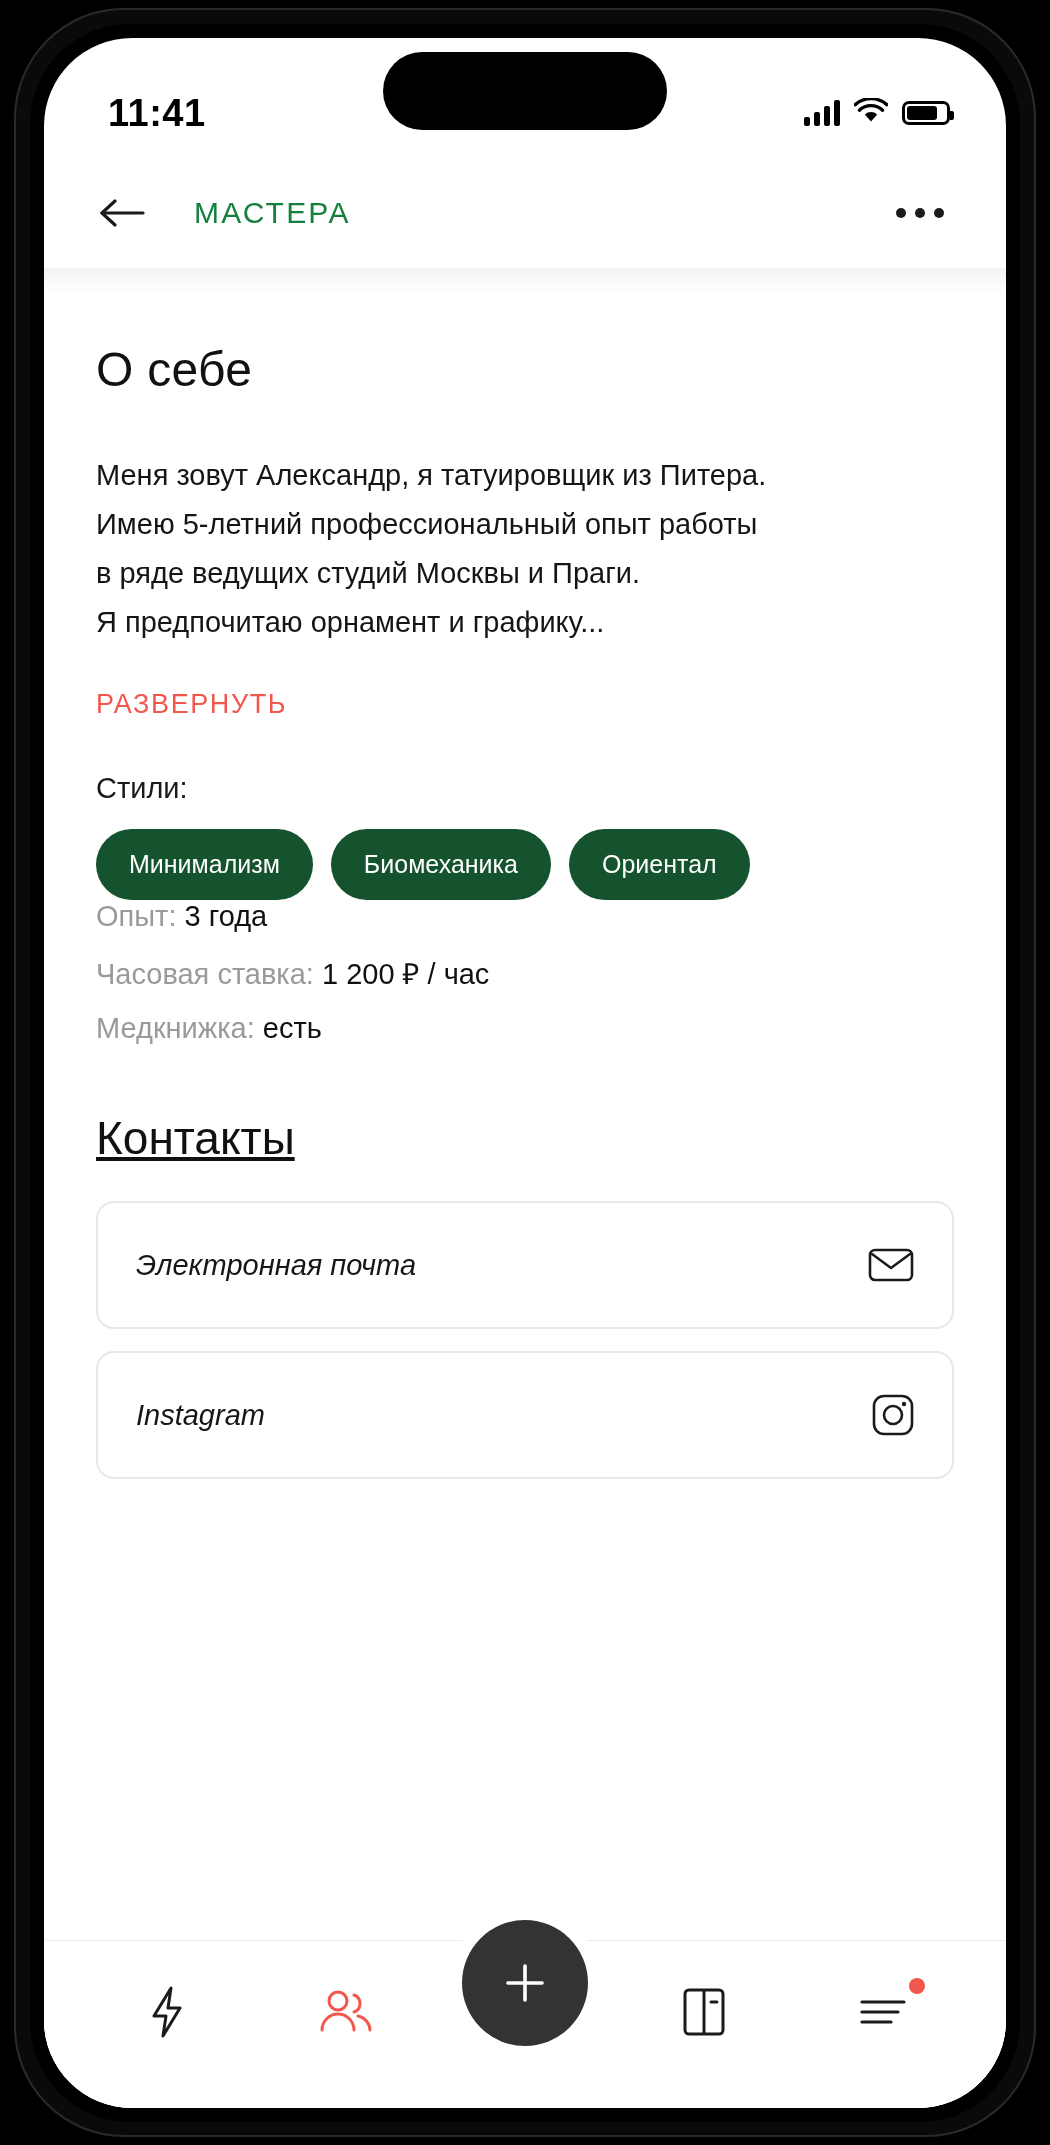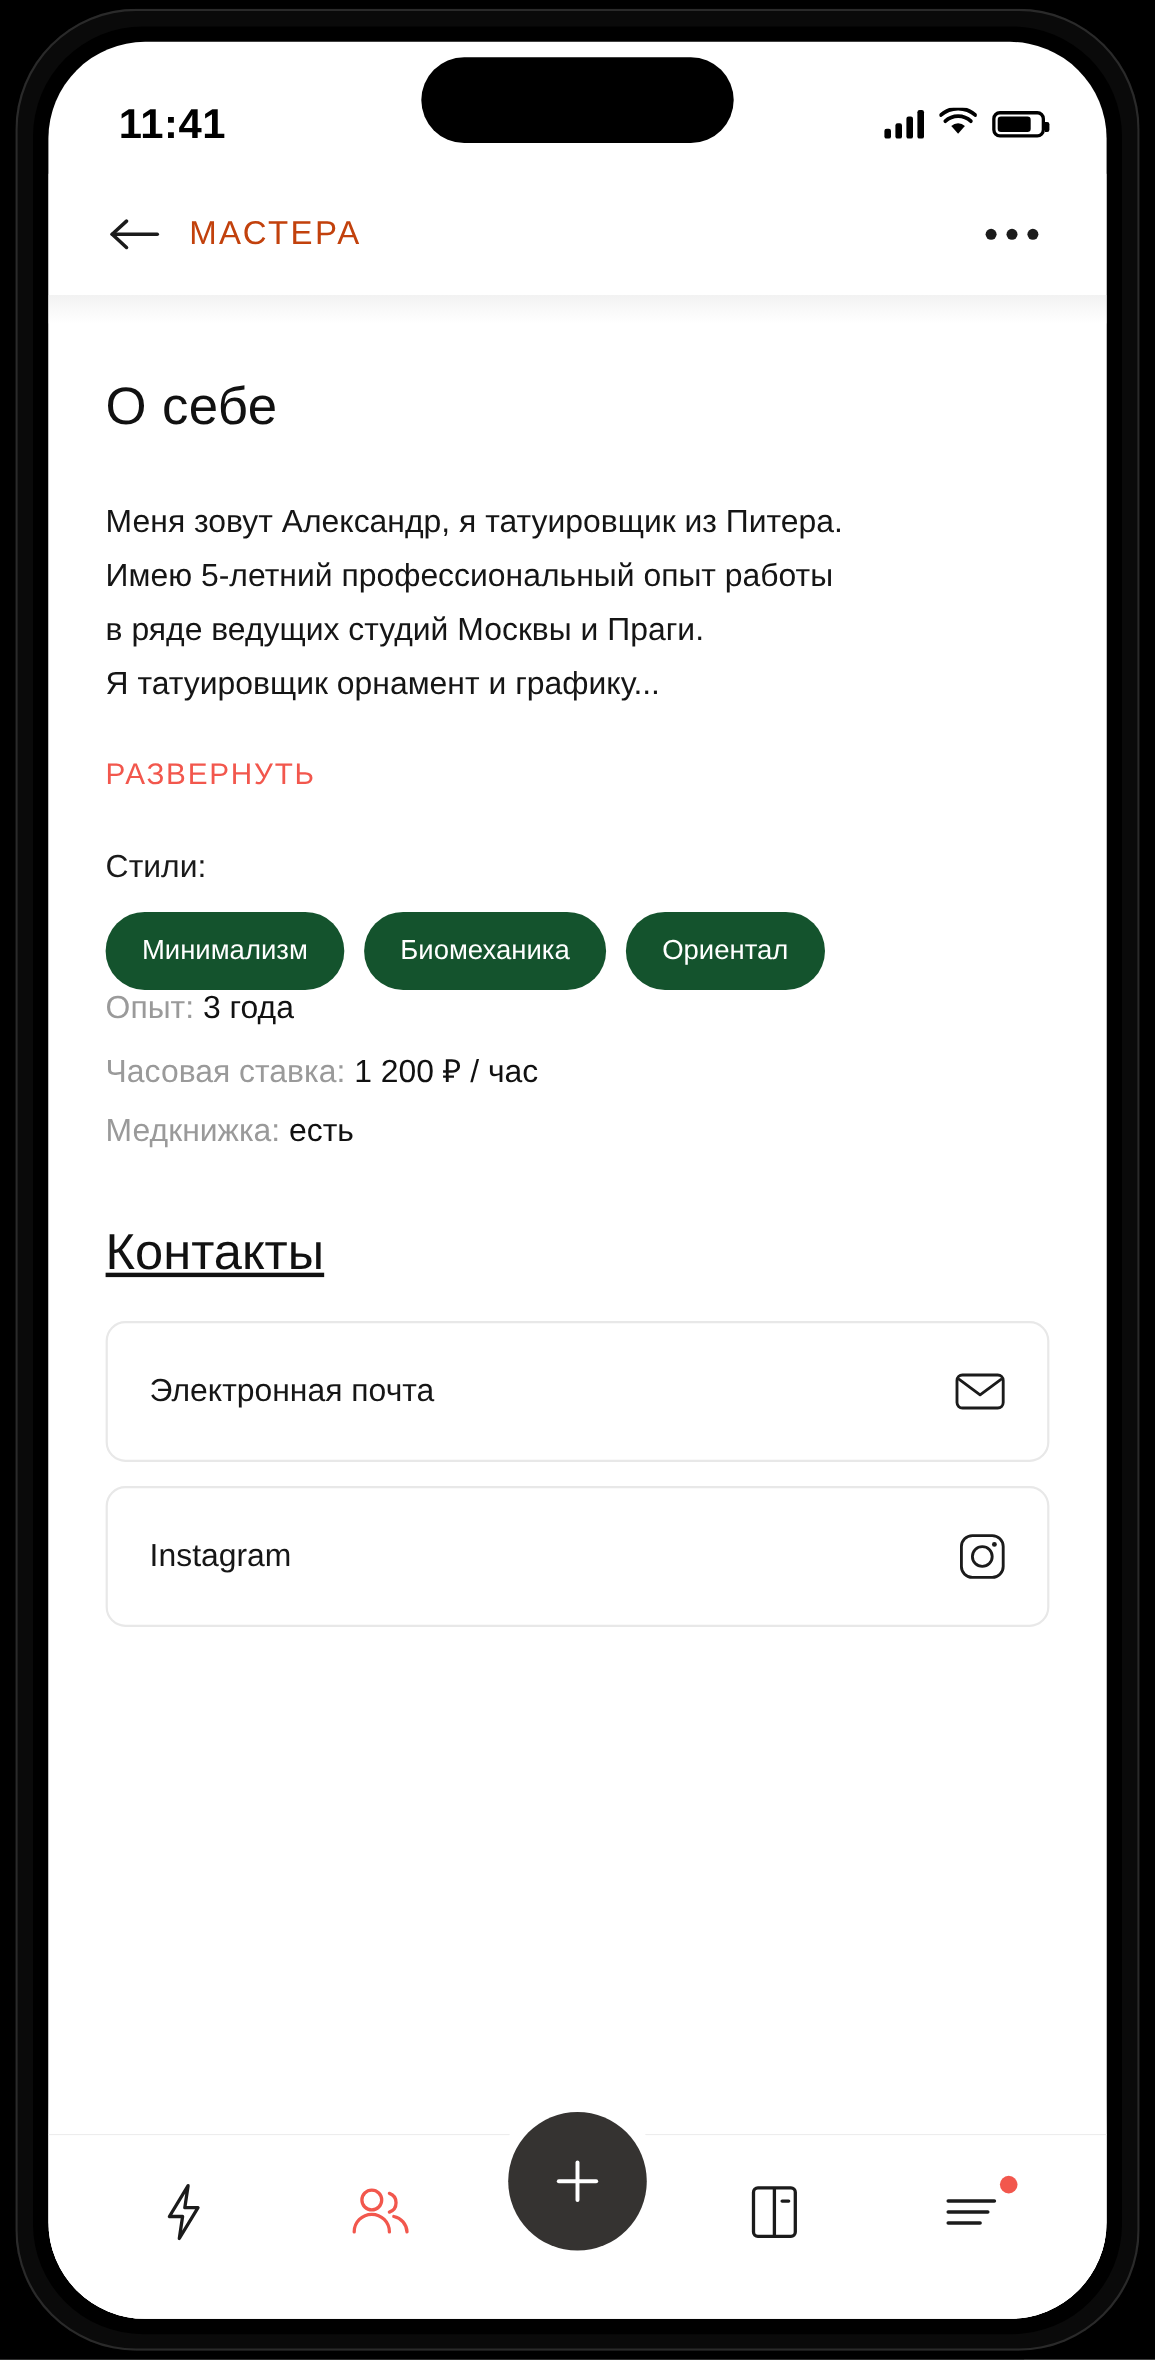--- a/index.html
+++ b/index.html
@@ -110,24 +110,24 @@
     align-items: center;
     padding: 0 52px;
     z-index: 20;
   }
   .back-arrow {
     width: 54px; height: 54px;
     display: flex; align-items: center; justify-content: center;
     cursor: pointer;
   }
   .nav-title {
-    margin-left: 22px;
+    margin-left: 44px;
     font-size: 30px;
     letter-spacing: 2.2px;
-    color: #c2410c;
+    color: #15803d;
   }
   .nav-more {
     margin-left: auto;
     display: flex; gap: 9px; align-items: center;
     padding: 10px;
     cursor: pointer;
   }
   .nav-more i { width: 10px; height: 10px; border-radius: 50%; background: #1b1b1b; display:block; }
 
   
@@ -204,20 +204,21 @@
     border: 2px solid #e8e8e8;
     border-radius: 18px;
     height: 128px;
     display: flex;
     align-items: center;
     justify-content: space-between;
     padding: 3px 38px;
     margin-bottom: 22px;
     background: #fff;
     cursor: pointer;
+    font-style: italic;
   }
   .contact-card .label { font-size: 29px; color: #161616; }
   .contact-card .ic { color: #1b1b1b; display: flex; align-items: center; }
 
   
   .tab-bar {
     position: absolute;
     left: 0; right: 0; bottom: 0;
     height: 168px;
     background: #fff;
@@ -313,21 +314,21 @@
 
     <div class="content">
       <div class="content-shade"></div>
 
       <div class="h1">О себе</div>
 
       <div class="about-text">
         <div>Меня зовут Александр, я татуировщик из Питера.</div>
         <div>Имею 5-летний профессиональный опыт работы</div>
         <div>в ряде ведущих студий Москвы и Праги.</div>
-        <div>Я татуировщик орнамент и графику...</div>
+        <div>Я предпочитаю орнамент и графику...</div>
       </div>
 
       <div class="expand-link">РАЗВЕРНУТЬ</div>
 
       <div class="styles-label">Стили:</div>
       <div class="chips">
         <div class="chip">Минимализм</div>
         <div class="chip">Биомеханика</div>
         <div class="chip">Ориентал</div>
       </div>

